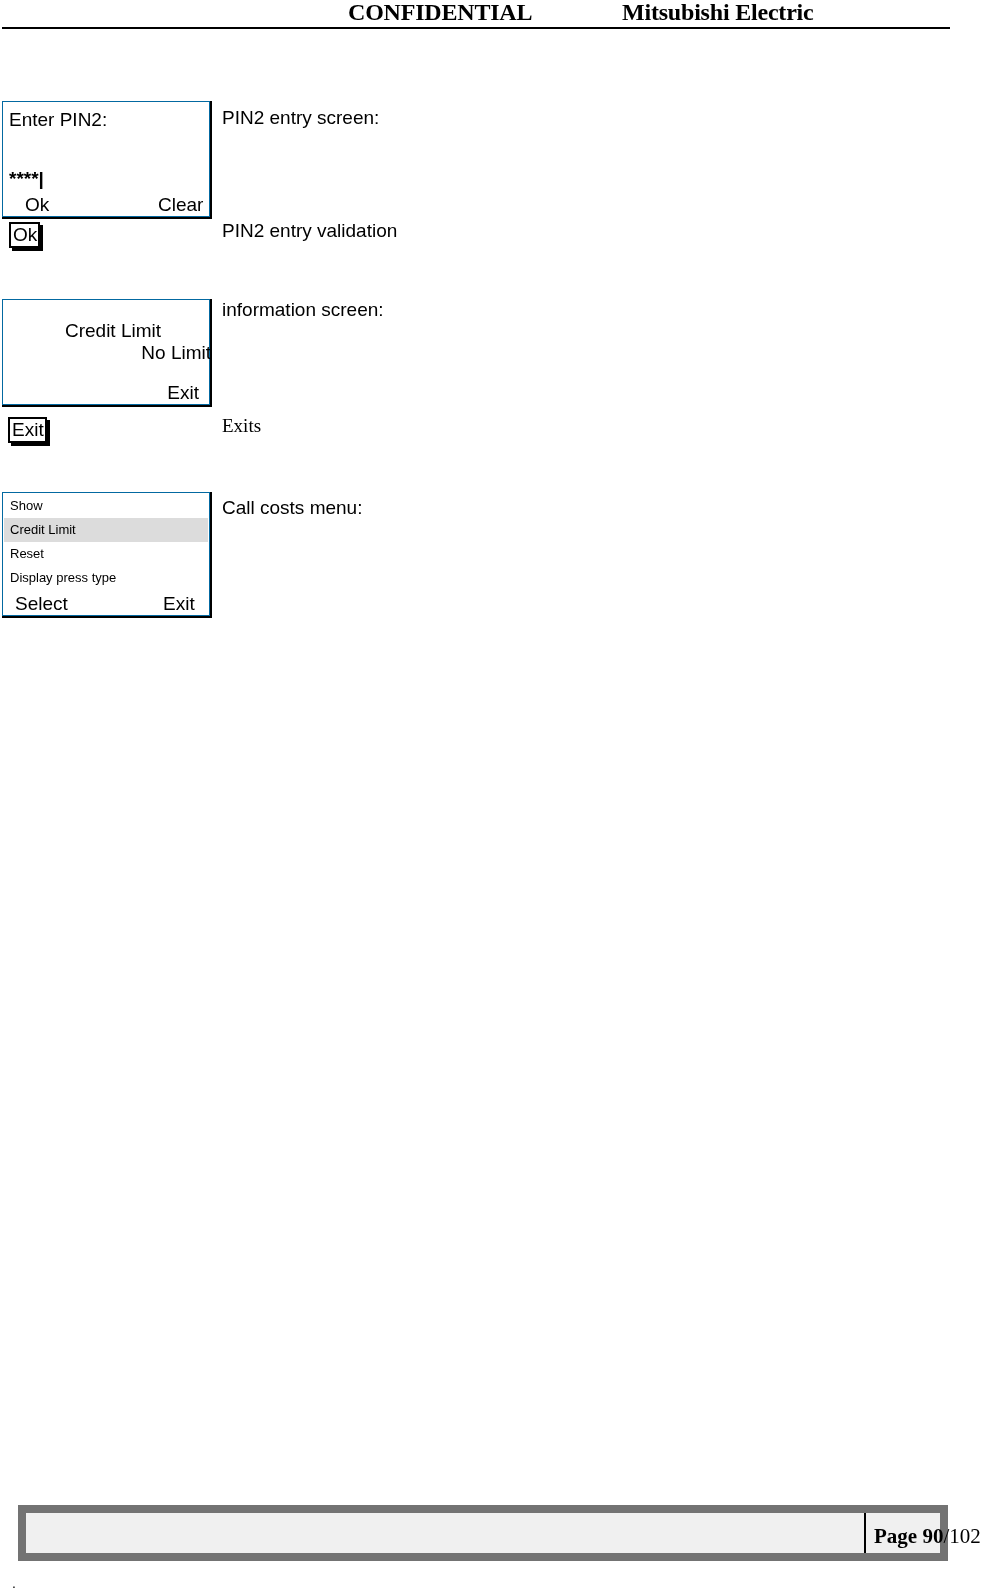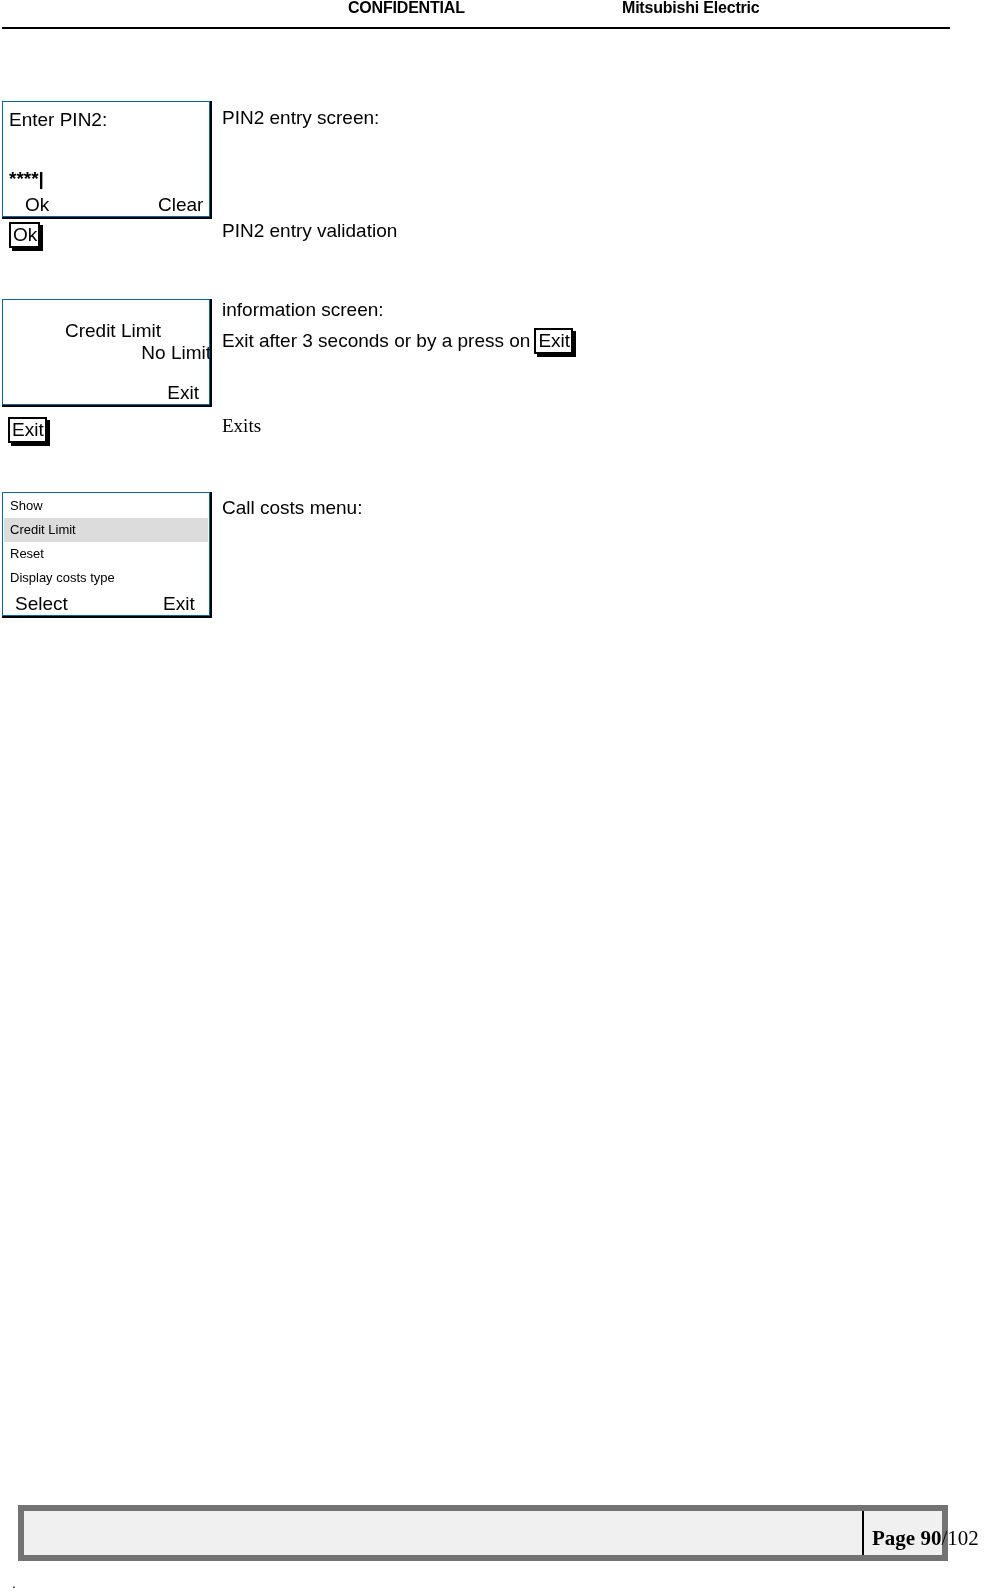--- a/index.html
+++ b/index.html
@@ -21,23 +21,23 @@
   #page-header {
     position: absolute;
     left: 0;
     top: 0;
     width: 986px;
     height: 30px;
   }
   #page-header .hdr-text {
     position: absolute;
     top: -1px;
-    font-family: Liberation Sans, sans-serif;
+    font-family: Liberation Serif, serif;
     font-weight: bold;
-    font-size: 16px;
+    font-size: 24px;
     letter-spacing: -0.2px;
     white-space: nowrap;
   }
   #page-header .hdr-confidential { left: 348px; }
   #page-header .hdr-company { left: 622px; }
   #page-header .hdr-rule {
     position: absolute;
     left: 2px;
     top: 27px;
     width: 948px;
@@ -115,21 +115,21 @@
     white-space: nowrap;
   }
 
   
   #page-footer {
     position: absolute;
     left: 18px;
     top: 1505px;
     width: 930px;
     height: 56px;
-    border: 6px solid #737373;
+    border: 8px solid #737373;
     box-sizing: border-box;
     background: #f0f0f0;
     display: flex;
   }
   #page-footer .foot-cell-left {
     flex: 0 0 840px;
     border-right: 2px solid #000000;
     box-sizing: border-box;
   }
   #page-footer .foot-cell-right {
@@ -187,38 +187,35 @@
     <div class="lcd-line" style="left:0; top:43px; width:208px; text-align:right; padding-left:12px; box-sizing:border-box;">No Limit</div>
     <div class="lcd-line" style="left:0; top:83px; width:208px; text-align:right; padding-right:12px; box-sizing:border-box;">Exit</div>
   </div>
 
   <div class="keycap" style="left:8px; top:417px;">
     <span>Exit</span>
   </div>
 
   <div class="note" style="left:222px; top:298px;">information screen:</div>
 
-  <div class="note" style="left:222px; top:328px;">
-    <span>Exit after 3 seconds or by a press on</span><span class="keycap keycap-inline"><span>Exit</span></span>
-  </div>
 
   <div class="note" style="left:222px; top:414px;font-family:Liberation Serif, serif;">Exits</div>
 
   <div class="lcd" style="left:2px; top:492px; width:208px; height:124px;">
     <div class="menu-row" style="top:1px;">
       <span class="menu-label">Show</span>
     </div>
     <div class="menu-row selected" style="top:25px;">
       <span class="menu-label">Credit Limit</span>
     </div>
     <div class="menu-row" style="top:49px;">
       <span class="menu-label">Reset</span>
     </div>
     <div class="menu-row" style="top:73px;">
-      <span class="menu-label">Display costs type</span>
+      <span class="menu-label">Display press type</span>
     </div>
     <div class="lcd-line" style="left:12px; top:101px;">Select</div>
     <div class="lcd-line" style="left:160px; top:101px;">Exit</div>
   </div>
 
   <div class="note" style="left:222px; top:496px;">Call costs menu:</div>
 
 </div>
 
 <div id="page-footer">

